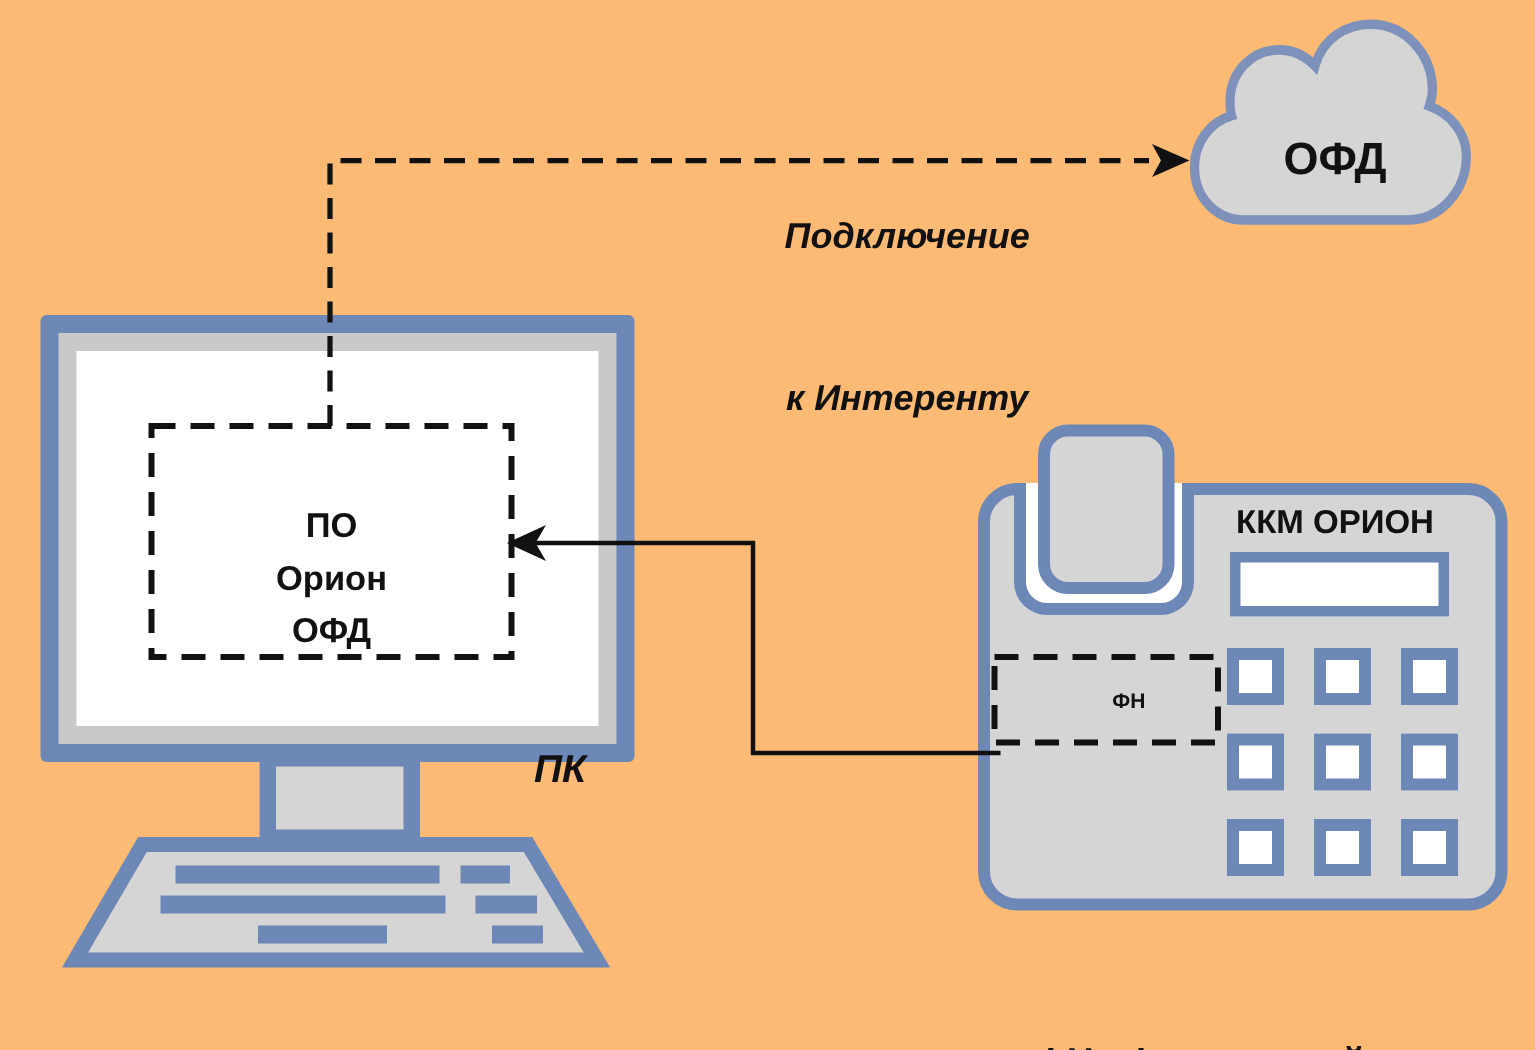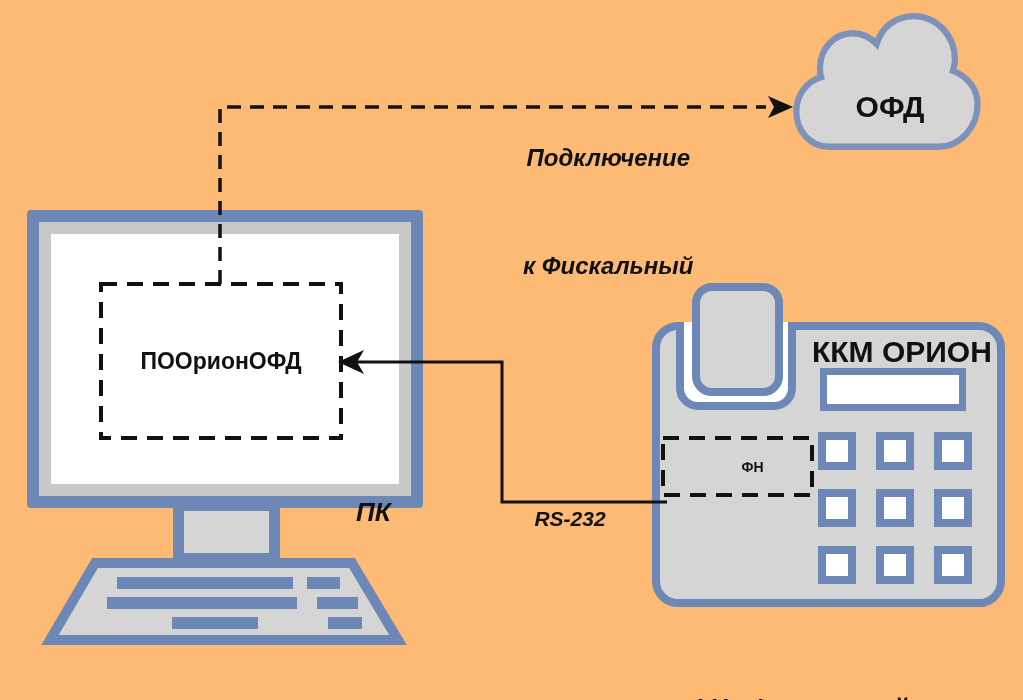--- a/index.html
+++ b/index.html
@@ -25,24 +25,24 @@
 
   
   .overlay{left:0;top:0;width:1023px;height:700px;z-index:4;pointer-events:none;}
 
   
   .label{position:absolute;z-index:5;white-space:pre;text-align:center;}
   .b{font-weight:700;}
   .bi{font-weight:700;font-style:italic;}
   .cloud-label{left:822px;top:90px;width:136px;text-align:center;font-size:30px;}
   .inet-label{left:523px;top:68px;font-size:24px;line-height:36px;}
-  .sw-text{left:101px;top:284px;width:240px;height:154px;display:flex;flex-direction:row;justify-content:center;align-items:center;font-size:23px;line-height:35px;text-align:center;}
+  .sw-text{left:101px;top:284px;width:240px;height:154px;display:flex;flex-direction:column;justify-content:flex-end;align-items:center;font-size:23px;line-height:35px;text-align:center;}
   .pc-label{left:356px;top:457px;font-size:26px;margin-top:40px;}
   .serial-label{left:493px;top:436px;width:154px;text-align:center;font-size:21px;line-height:33px;}
-  .kkm-title{left:812px;top:335px;width:156px;text-align:center;font-size:30px;}
+  .kkm-title{left:812px;top:335px;width:156px;text-align:center;font-size:22px;}
   .fn-label{left:678px;top:438px;width:149px;height:57px;display:flex;align-items:center;justify-content:center;font-size:14px;}
   .caption{left:650px;top:616px;width:300px;text-align:center;font-size:25px;line-height:37px;}
 </style>
 </head>
 <body>
 
 <div id="stage">
 
   <div class="abs stand"></div>
   <div class="abs monitor">
@@ -91,33 +91,32 @@
     <polygon points="793,107 768,96 774,107 768,118" fill="#111"></polygon>
 
     <path d="M 667 502 L 502 502 L 502 362 L 354 362" fill="none" stroke="#111" stroke-width="3"></path>
     <polygon points="338,362 364,350 357,362 364,374" fill="#111"></polygon>
   </svg>
 
   <div class="label cloud-label b">ОФД</div>
 
   <div class="label inet-label bi">
     <div>Подключение</div>
-    <div>к Фискальный</div>
+    <div>к Интеренту</div>
   </div>
 
   <div class="label sw-text b">
     <div>ПО</div>
     <div>Орион</div>
     <div>ОФД</div>
   </div>
 
   <div class="label pc-label bi">ПК</div>
 
   <div class="label serial-label bi">
-    <div>RS-232</div>
     
     
   </div>
 
   <div class="label kkm-title b">ККМ ОРИОН</div>
 
   <div class="label fn-label b">ФН</div>
 
   <div class="label caption b">
     <div>ФН –Фискальный</div>

